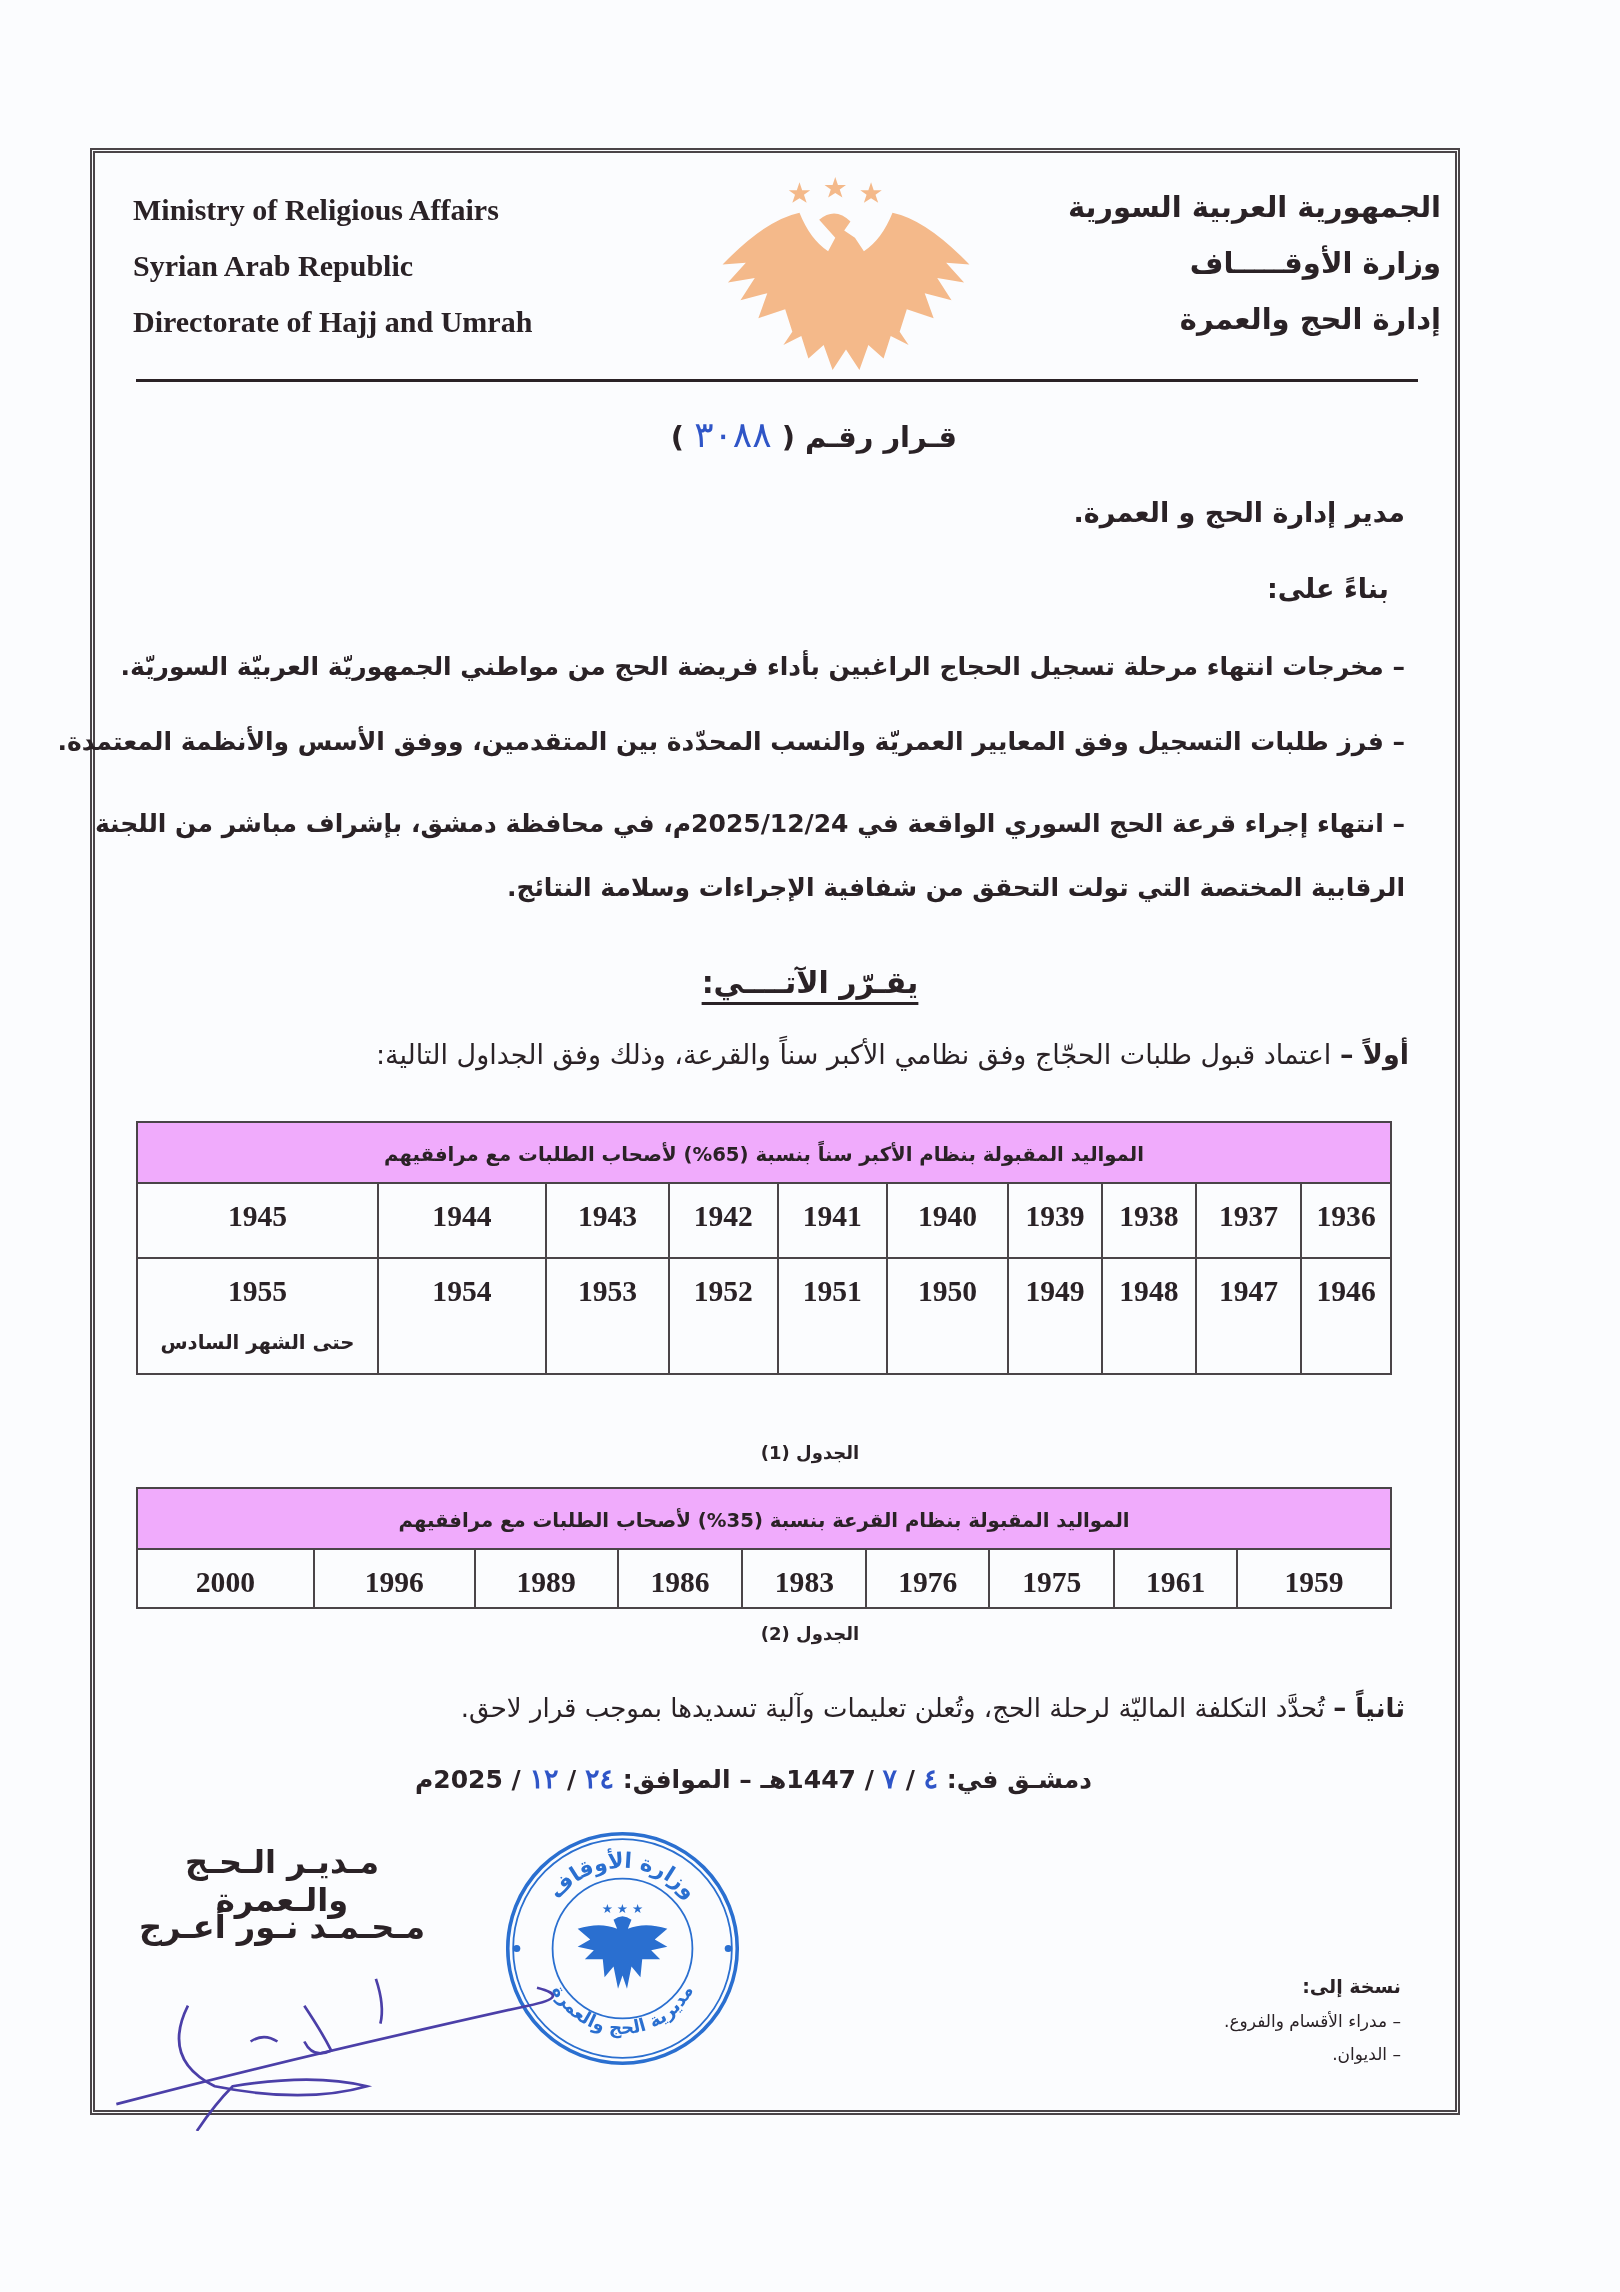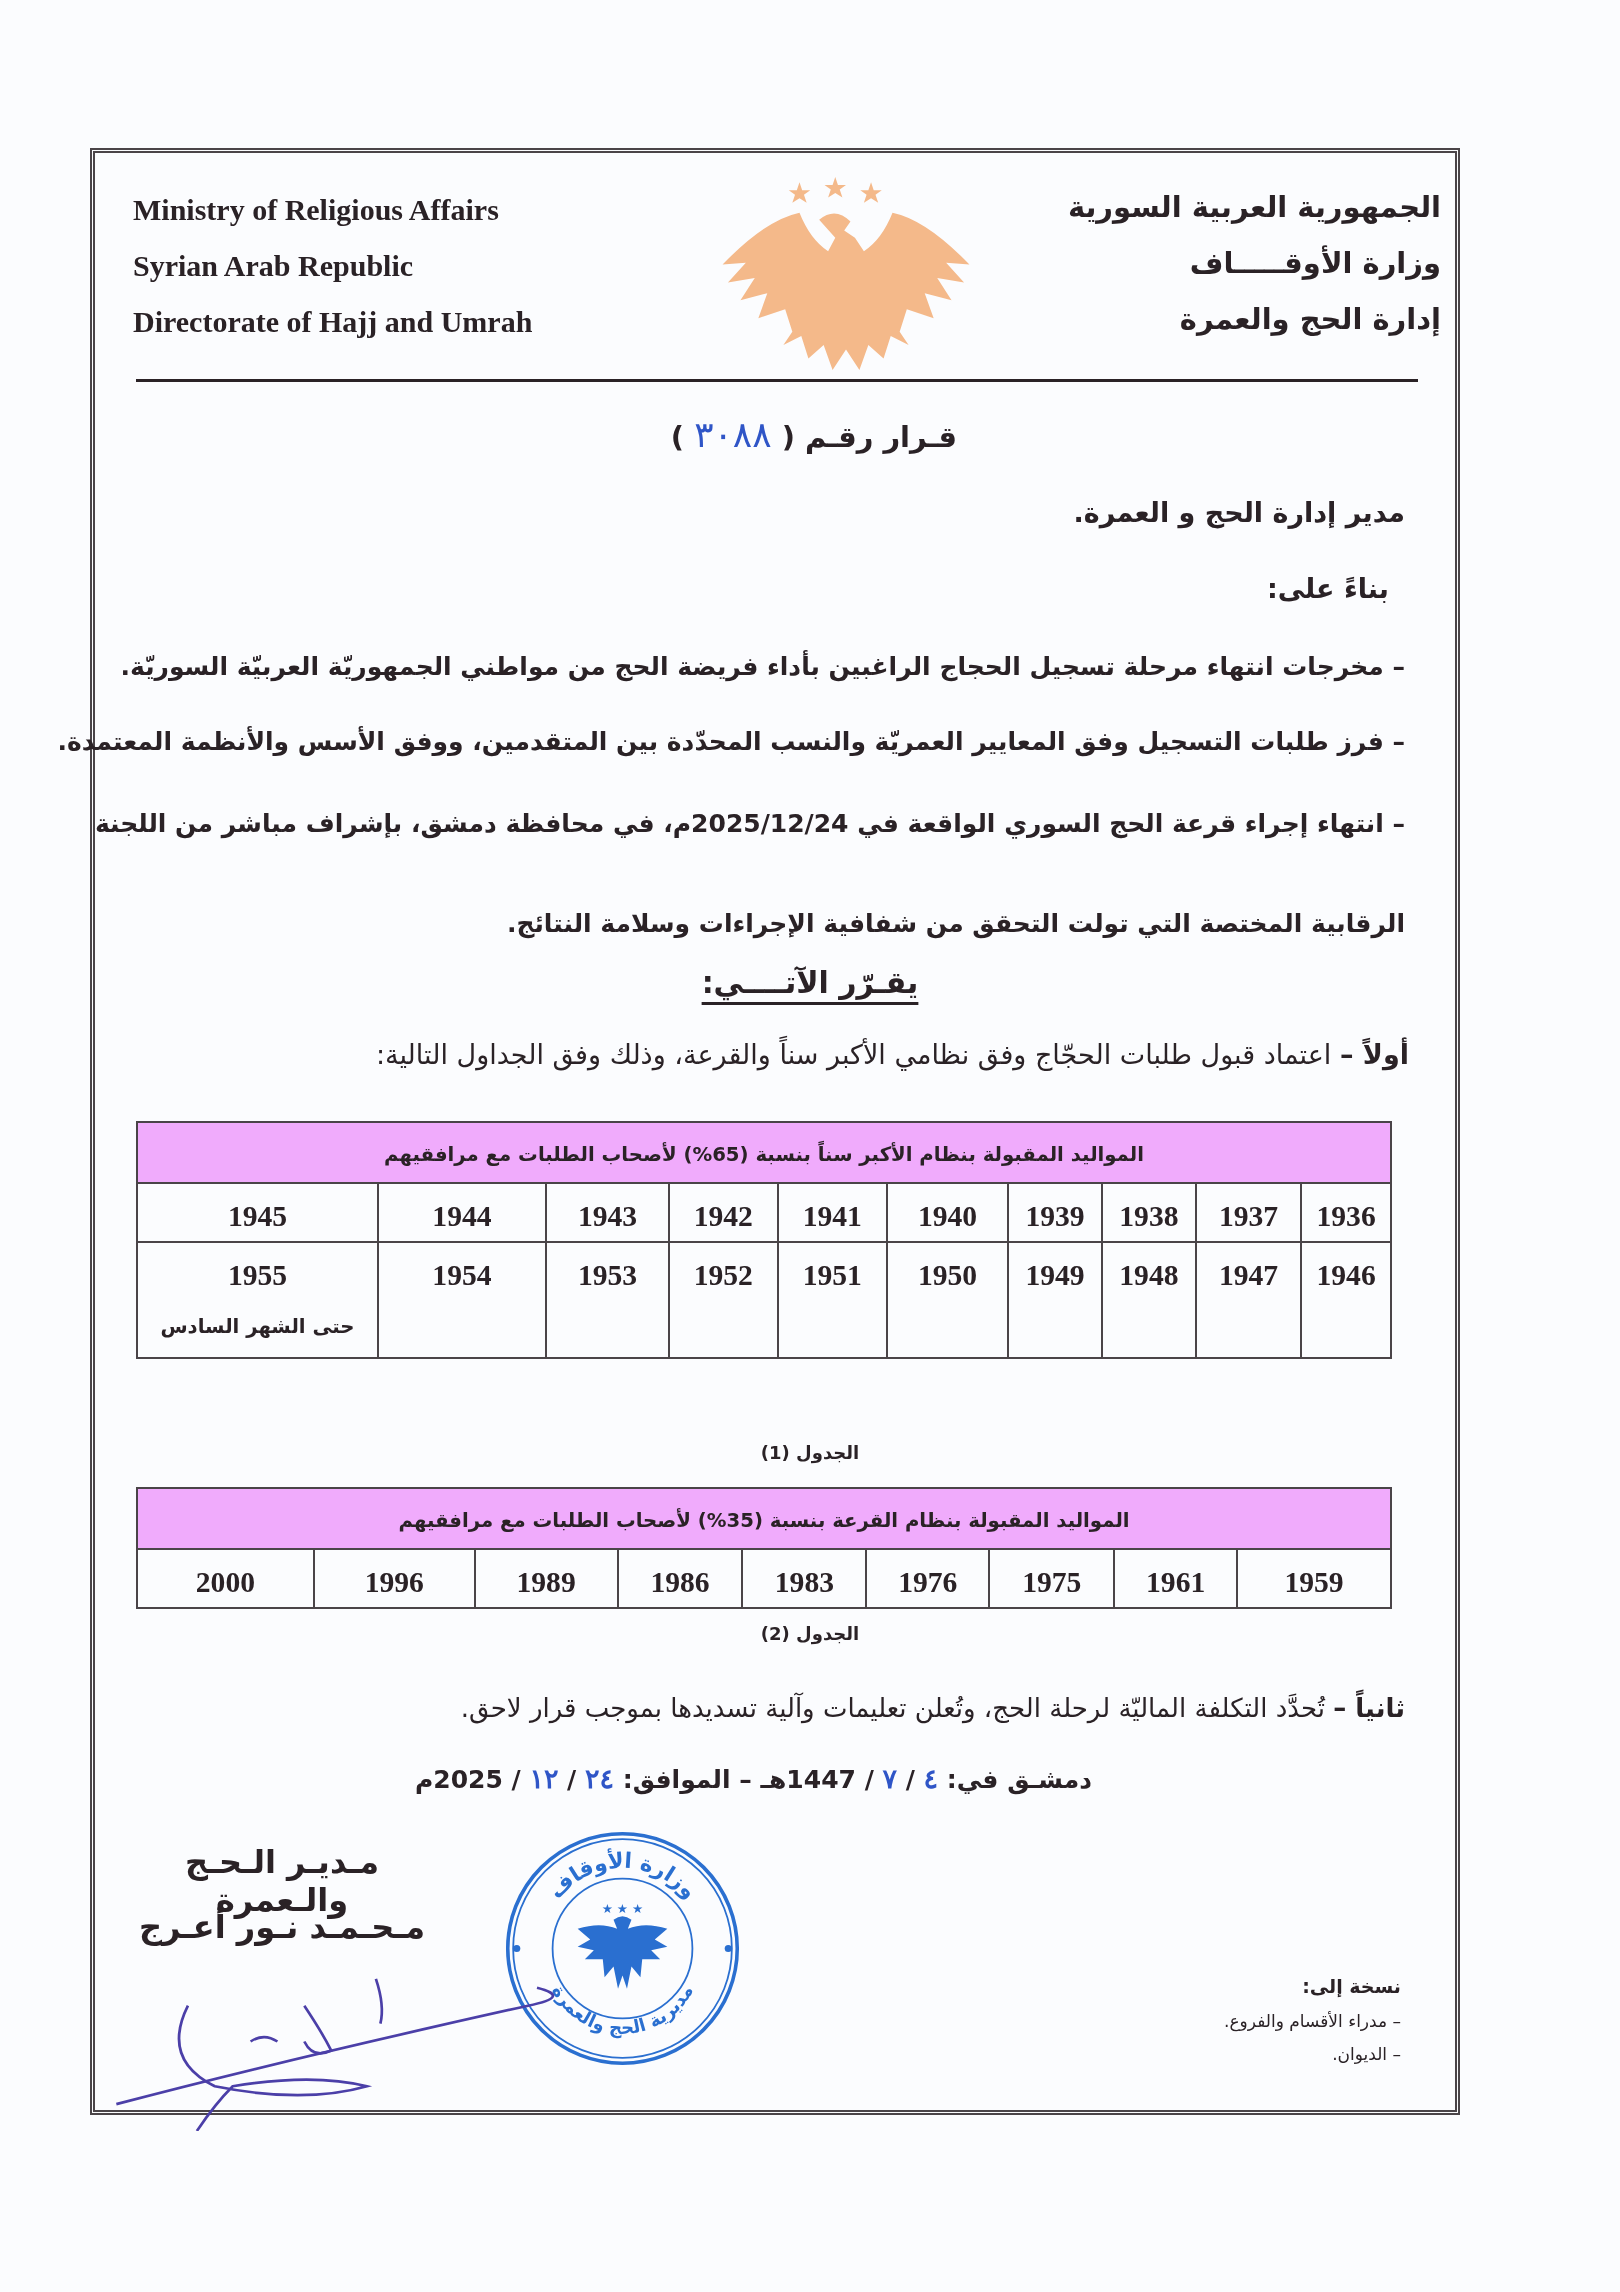--- a/index.html
+++ b/index.html
@@ -74,21 +74,21 @@
   <span>قـرار رقـم (</span>
   <span class="hand">٣٠٨٨</span>
   <span>)</span>
 </div>
 
 <div class="abs-line rtl" style="top:497px;">مدير إدارة الحج و العمرة.</div>
 <div class="abs-line rtl" style="top:573px; right:231px;">بناءً على:</div>
 <div class="abs-line rtl" style="top:652px; font-size:25px;">– مخرجات انتهاء مرحلة تسجيل الحجاج الراغبين بأداء فريضة الحج من مواطني الجمهوريّة العربيّة السوريّة.</div>
 <div class="abs-line rtl" style="top:727px; font-size:25px;">– فرز طلبات التسجيل وفق المعايير العمريّة والنسب المحدّدة بين المتقدمين، ووفق الأسس والأنظمة المعتمدة.</div>
 <div class="abs-line rtl" style="top:809px; font-size:25px;">– انتهاء إجراء قرعة الحج السوري الواقعة في 2025/12/24م، في محافظة دمشق، بإشراف مباشر من اللجنة</div>
-<div class="abs-line rtl" style="top:873px; font-size:25px;margin-top:36px;">الرقابية المختصة التي تولت التحقق من شفافية الإجراءات وسلامة النتائج.</div>
+<div class="abs-line rtl" style="top:873px; font-size:25px;">الرقابية المختصة التي تولت التحقق من شفافية الإجراءات وسلامة النتائج.</div>
 
 <div class="center-heading">يقـرّر الآتــــي:</div>
 
 <div class="first-line rtl">
   <b>أولاً –</b><span> اعتماد قبول طلبات الحجّاج وفق نظامي الأكبر سناً والقرعة، وذلك وفق الجداول التالية:</span>
 </div>
 
 <table class="years" style="left:136px; top:1121px; width:1256px;">
   <colgroup>
     <col style="width:231px">
@@ -99,21 +99,21 @@
     <col style="width:116px">
       <col style="width:90px">
       <col style="width:90px">
       <col style="width:101px">
       <col style="width:86px">
   </colgroup>
   <tbody>
       <tr>
         <td colspan="10" class="head">المواليد المقبولة بنظام الأكبر سناً بنسبة (65%) لأصحاب الطلبات مع مرافقيهم</td>
       </tr>
-  <tr style="height:59px;">
+  <tr style="height:75px;">
     <td>1945</td>
     <td>1944</td>
     <td>1943</td>
     <td>1942</td>
     <td>1941</td>
     <td>1940</td>
     <td>1939</td>
     <td>1938</td>
     <td>1937</td>
     <td>1936</td>

